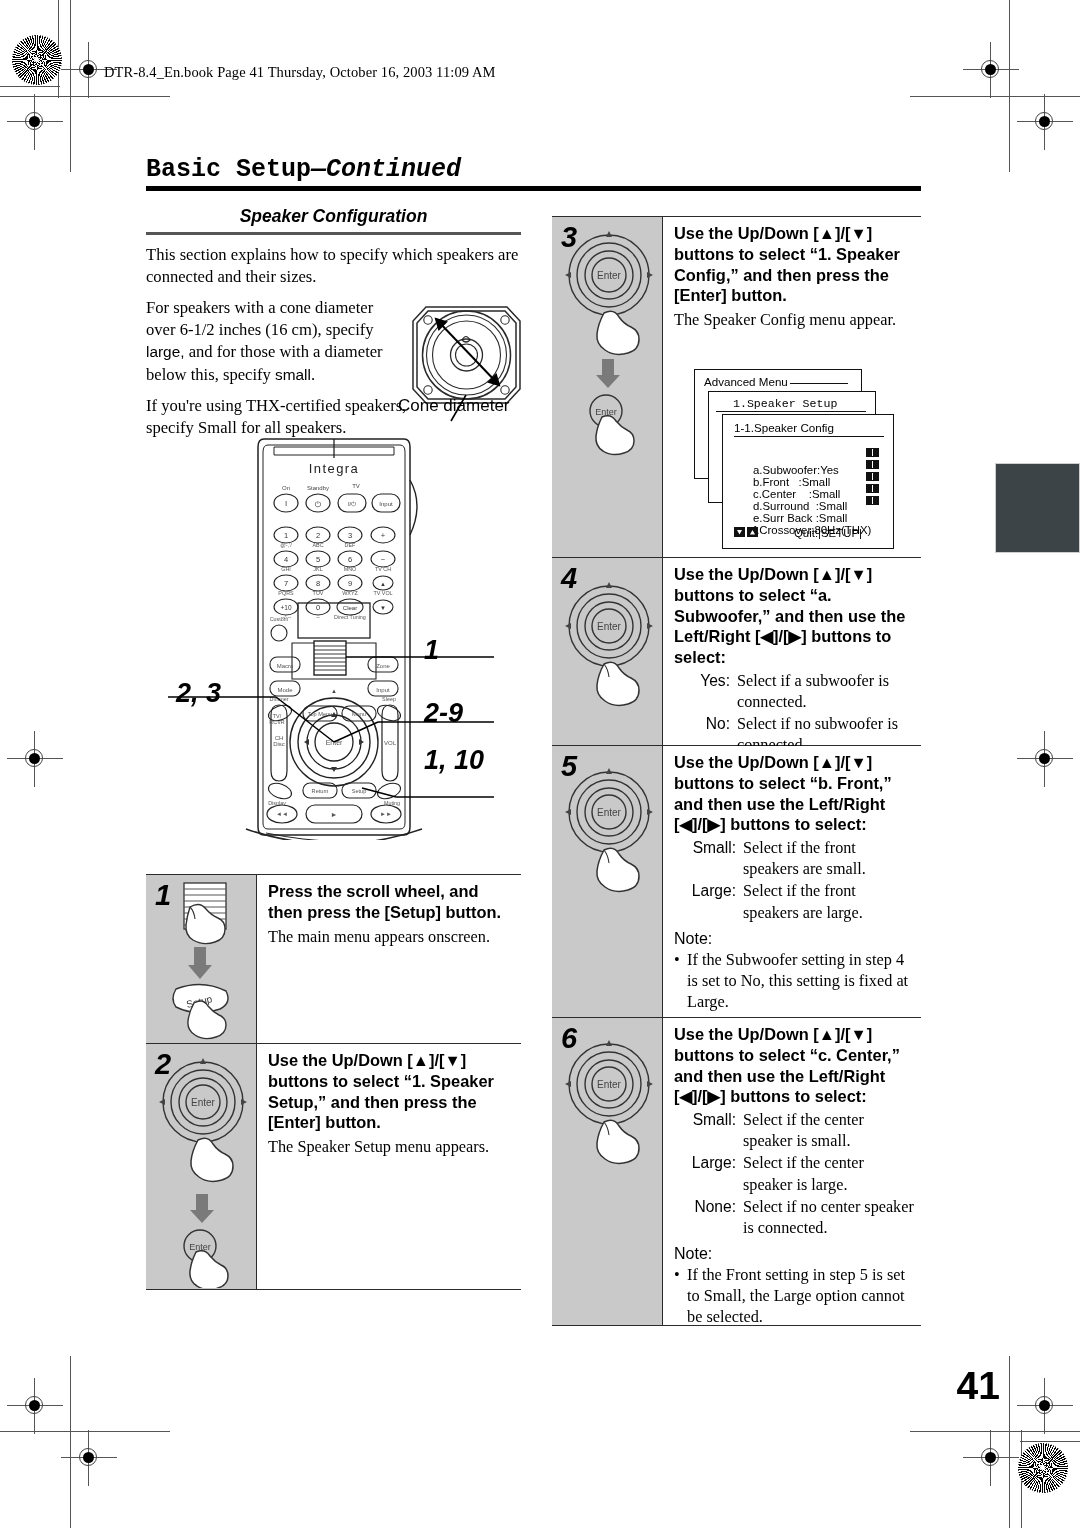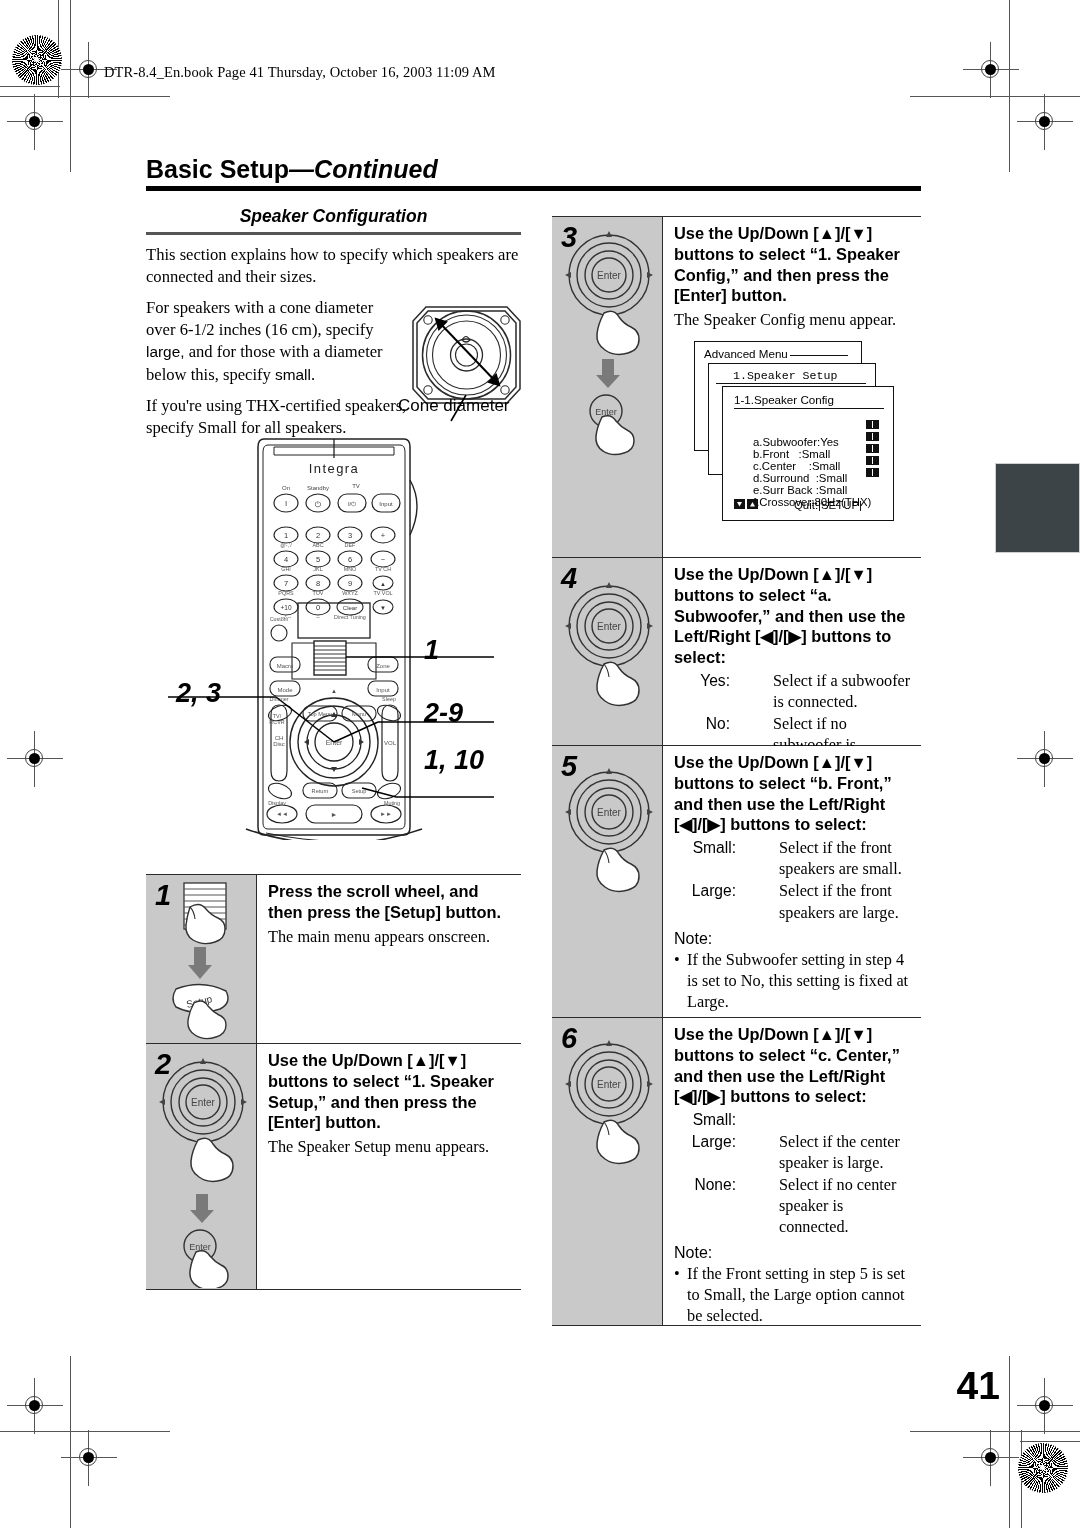--- a/index.html
+++ b/index.html
@@ -23,21 +23,21 @@
       background:#fff;border-radius:50%;}
 
   .cropline{position:absolute;background:#555;}
 
   
   .fileline{position:absolute;left:104px;top:64px;font-size:14.5px;letter-spacing:.1px;
       white-space:nowrap;font-family:"Liberation Serif",serif;}
 
   
   .page-title{position:absolute;left:146px;top:155px;width:775px;
-      font-family:Liberation Sans, sans-serif;font-size:25px;font-weight:bold;}
+      font-family:Liberation Mono, monospace;font-size:25px;font-weight:bold;}
   .page-title .cont{font-style:italic;font-weight:bold;}
   .title-rule{position:absolute;left:146px;top:186px;width:775px;height:5px;background:#000;}
 
   
   .col-left{position:absolute;left:146px;top:206px;width:375px;}
   .sec-head{font-family:"Liberation Sans",sans-serif;font-size:17.5px;font-weight:bold;
       font-style:italic;margin:0 0 5px 0;text-align:center;}
   .sec-rule{width:100%;height:2.5px;background:#555;margin-bottom:9px;}
   .body-p{font-size:16.6px;line-height:1.34;margin:0 0 9px 0;text-align:left;}
   .sans-in{font-family:"Liberation Sans",sans-serif;font-size:15.4px;}
@@ -60,27 +60,27 @@
       border-right:1.4px solid #2b2b2b;}
   .step-num{position:absolute;left:9px;top:4px;font-family:"Liberation Sans",sans-serif;
       font-weight:bold;font-style:italic;font-size:29px;}
   .step-body{position:absolute;left:122px;right:6px;top:6px;}
   .step-lead{font-family:"Liberation Sans",sans-serif;font-weight:bold;font-size:16.4px;
       line-height:1.27;margin:0 0 3px 0;}
   .step-note{font-size:16.3px;line-height:1.3;margin:0 0 2px 0;}
   .note-head{font-family:"Liberation Sans",sans-serif;font-size:16px;margin:6px 0 1px 0;}
   .bullet-row{display:flex;font-size:16.3px;line-height:1.3;}
   .bullet-row .b{width:13px;flex:none;}
-  .opt-row{display:flex;font-size:16.2px;line-height:1.3;margin-bottom:1px;gap:36px;}
+  .opt-row{display:flex;font-size:16.2px;line-height:1.3;margin-bottom:1px;}
   .opt-key{font-family:"Liberation Sans",sans-serif;font-size:15.6px;
       text-align:right;flex:none;padding-right:7px;}
   .opt-val{flex:1;}
 
   
-  .osd{position:absolute;}
+  .osd{position:absolute;margin-top:28px;}
   .osd-win{position:absolute;background:#fff;border:1.5px solid #111;box-sizing:border-box;}
   .osd-title{font-family:"Liberation Sans",sans-serif;font-size:11.6px;
       position:absolute;white-space:nowrap;}
   .osd-uline{position:absolute;height:1.4px;background:#111;}
   .osd-list{position:absolute;font-family:"Liberation Sans",sans-serif;font-size:11.4px;
       line-height:1.44;white-space:pre;}
   .lr-icon{position:absolute;width:13px;height:9px;border:1.2px solid #111;
       background:#111;box-sizing:border-box;}
   .lr-icon::before{content:"";position:absolute;left:5.2px;top:0;width:1.2px;height:7px;background:#fff;}
   .lr-icon::after{content:"";position:absolute;left:0;top:0;width:13px;height:7px;
@@ -634,20 +634,21 @@
           <polygon points="101,66 95,63 95,69"></polygon>
       </g>
       <path d="M52 104 q10 -5 15 4 q5 7 12 10 q8 4 8 12 q0 11 -11 14 q-13 4 -23 -3 q-9 -6 -8 -16 q1 -10 7 -21 z" fill="#fff" stroke="#333" stroke-width="1.5"></path>
       <path d="M52 104 q4 5 5 13" fill="none" stroke="#333" stroke-width="1.1"></path>
     </svg>
   </div>
   <div class="step-body">
     <p class="step-lead">Use the Up/Down [▲]/[▼] buttons to select “c. Center,” and then use the Left/Right [◀]/[▶] buttons to select:</p>
     <div class="opt-row">
       <span class="opt-key" style="width:62px;">Small:</span>
+      <span class="opt-val">Select if the center speaker is small.</span>
     </div>
     <div class="opt-row">
       <span class="opt-key" style="width:62px;">Large:</span>
       <span class="opt-val">Select if the center speaker is large.</span>
     </div>
     <div class="opt-row">
       <span class="opt-key" style="width:62px;">None:</span>
       <span class="opt-val">Select if no center speaker is connected.</span>
     </div>
     <div class="note-head">Note:</div>

